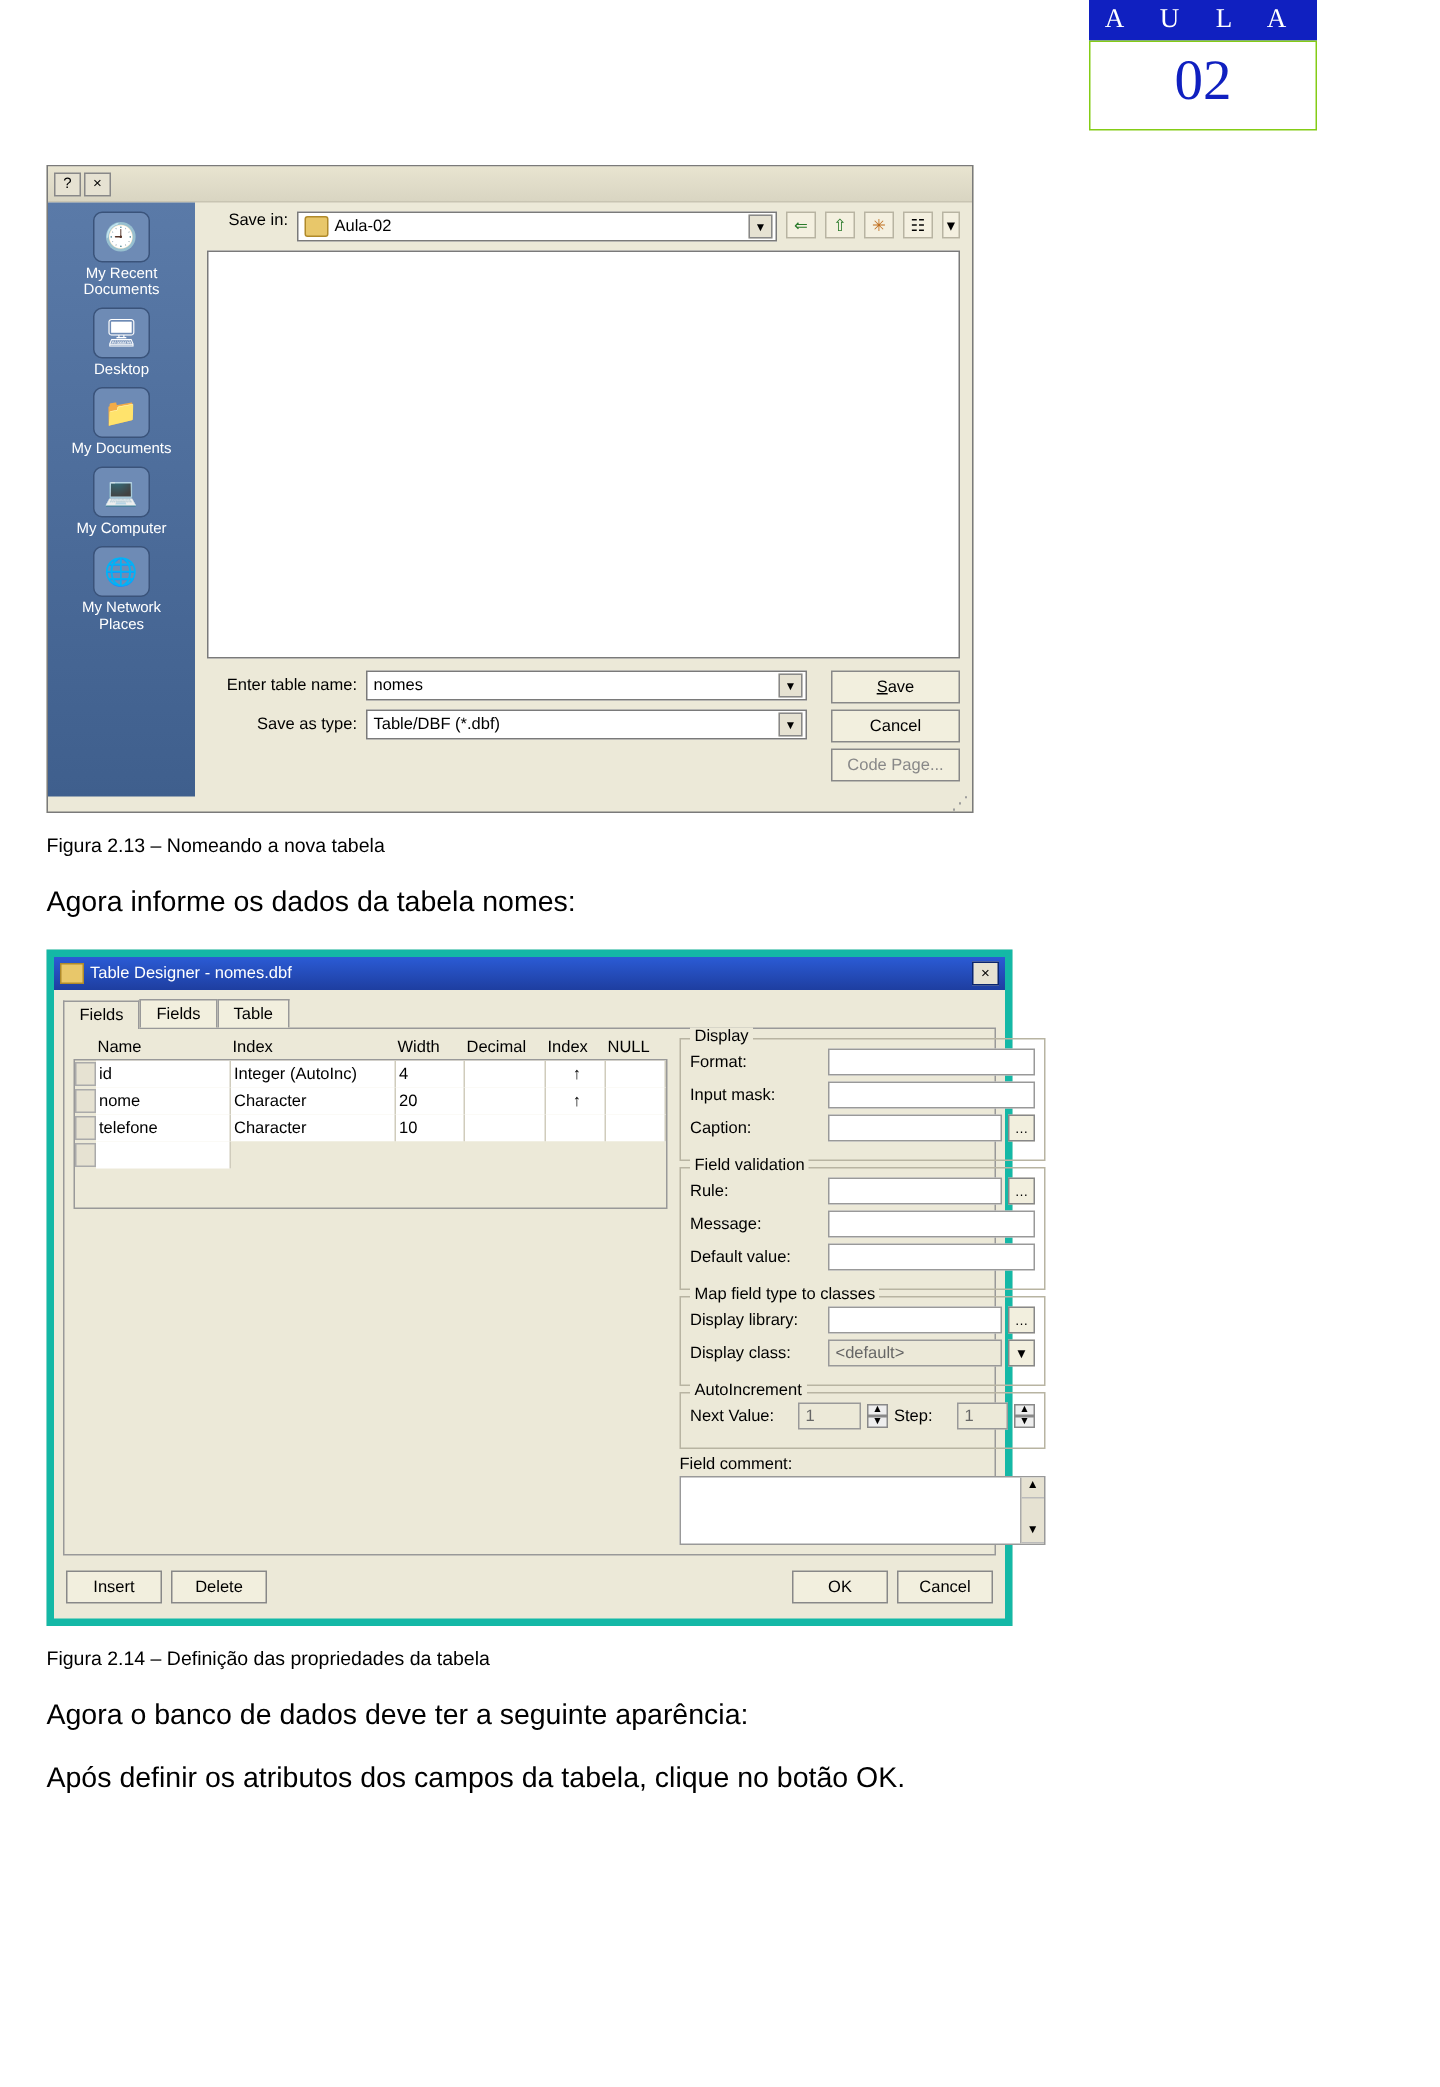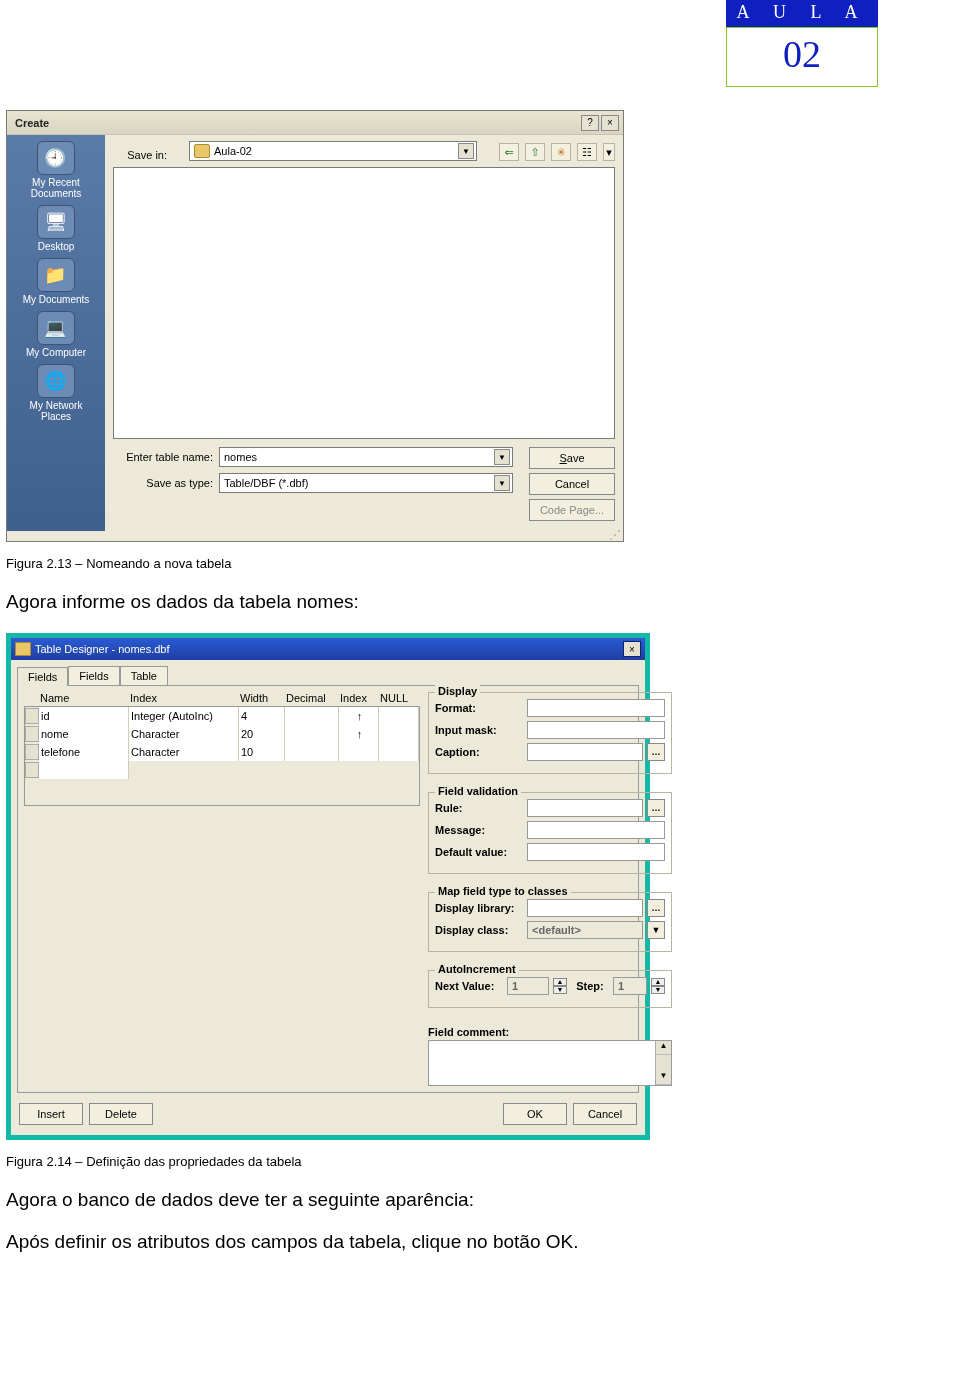--- a/index.html
+++ b/index.html
@@ -3,36 +3,36 @@
 <meta charset="utf-8">
 <style>
   * { box-sizing: border-box; margin: 0; padding: 0; }
   body { width: 960px; font-family: Arial, sans-serif; background: #fff; color: #000; }
 
   
   .header-badge { position: absolute; right: 38px; top: 0; width: 152px; }
   .badge-top { background: #1020c0; color: #fff; text-align: center; font-family: "Times New Roman", serif; letter-spacing: 10px; padding: 2px 0 4px; font-size: 18px; }
   .badge-bottom { border: 1px solid #84cc16; color: #1020c0; font-size: 38px; text-align: center; font-family: "Times New Roman", serif; padding: 4px 0 10px; }
 
-  .page { position: relative; width: 916px; padding-top: 100px; padding-bottom: 40px; }
+  .page { position: relative; width: 916px; padding-top: 100px; padding-bottom: 40px; padding-left: 25px; }
 
   
   .dlg-create { width: 618px; margin: 10px 0 0 6px; border: 1px solid #7a7a7a; background: #ece9d8; font-family: Tahoma, sans-serif; font-size: 11px; color: #000; }
   .dlg-titlebar { height: 24px; background: linear-gradient(#e8e4d0,#d9d5c2); border-bottom: 1px solid #c8c4b2; display: flex; align-items: center; padding: 0 4px; }
   .dlg-titlebar .ttl { color: #222; font-weight: bold; flex: 1; padding-left: 4px; }
   .dlg-titlebar .winbtns { display: flex; gap: 2px; }
   .winbtn { width: 18px; height: 16px; border: 1px solid #888; background: #e6e2d2; display: flex; align-items: center; justify-content: center; font-size: 10px; }
 
   .dlg-body { display: flex; }
   .places { width: 98px; background: linear-gradient(#5a7aa8,#3f5f8d); padding: 6px 0; display: flex; flex-direction: column; align-items: center; gap: 6px; }
   .place { width: 84px; text-align: center; color: #fff; font-size: 10px; }
   .place .ico { width: 38px; height: 34px; margin: 0 auto 2px; border-radius: 6px; background: #6e8bb5; border: 1px solid #3a537a; display: flex; align-items: center; justify-content: center; font-size: 18px; }
 
   .main-area { flex: 1; padding: 6px 8px 10px 8px; }
-  .topbar { display: flex; align-items: flex-end; gap: 22px; margin-bottom: 6px; }
+  .topbar { display: flex; align-items: flex-start; gap: 6px; margin-bottom: 6px; }
   .topbar label { width: 54px; text-align: right; }
   .combo { flex: 1; display: flex; align-items: center; border: 1px solid #7a7a7a; background: #fff; height: 20px; padding: 0 2px 0 4px; }
   .combo .folder-ico { width: 16px; height: 14px; background: #e8c76a; border: 1px solid #b08a2a; border-radius: 2px; margin-right: 4px; display: inline-block; }
   .combo .txt { flex: 1; }
   .combo .arrow { width: 16px; height: 16px; border: 1px solid #888; background: #e6e2d2; display: flex; align-items: center; justify-content: center; font-size: 8px; }
   .navicons { display: flex; gap: 6px; align-items: center; }
   .navicons .nic { width: 20px; height: 18px; border: 1px solid #b8b4a2; background: #f4f0e0; display: flex; align-items: center; justify-content: center; font-size: 11px; }
 
   .filelist { height: 272px; background: #fff; border: 1px solid #7a7a7a; margin-bottom: 8px; }
 
@@ -76,21 +76,21 @@
   .cell { border-right: 1px solid #d0ccbc; height: 18px; display: flex; align-items: center; padding-left: 2px; background: #fff; font-size: 11px; }
   .cell.name { width: 90px; }
   .cell.type { width: 110px; }
   .cell.width { width: 46px; }
   .cell.dec { width: 54px; }
   .cell.idx { width: 40px; justify-content: center; }
   .cell.null { width: 40px; }
   .grid-row.empty .cell { background: #fff; }
 
   
-  .props { flex: 1; display: flex; flex-direction: column; gap: 18px; font-size: 11px; font-weight: bold; }
+  .props { flex: 1; display: flex; flex-direction: column; gap: 4px; font-size: 11px; }
   .group { border: 1px solid #b8b4a2; padding: 6px 6px 8px 6px; position: relative; }
   .group > .legend { position: absolute; top: -8px; left: 6px; background: #ece9d8; padding: 0 3px; font-size: 11px; }
   .prow { display: flex; align-items: center; gap: 4px; margin-bottom: 4px; }
   .prow .plabel { width: 88px; }
   .prow .pinput { flex: 1; height: 18px; border: 1px solid #999; background: #fff; }
   .prow .pinput.dis { background: #ece9d8; }
   .prow .dots { width: 18px; height: 18px; border: 1px solid #888; background: #f2efde; display: flex; align-items: center; justify-content: center; font-size: 9px; }
   .prow .spin { display: flex; flex-direction: column; }
   .prow .spin div { width: 14px; height: 8px; border: 1px solid #888; background: #eee; font-size: 7px; text-align: center; line-height: 6px; }
   .textarea { height: 46px; border: 1px solid #999; background: #fff; display: flex; }
@@ -105,21 +105,20 @@
 
 <div class="page">
 
   <div class="header-badge">
     <div class="badge-top">A  U  L  A</div>
     <div class="badge-bottom">02</div>
   </div>
 
   <div class="dlg-create">
     <div class="dlg-titlebar">
-      <span class="ttl">Create</span>
       <div class="winbtns">
         <div class="winbtn">?</div>
         <div class="winbtn">×</div>
       </div>
     </div>
     <div class="dlg-body">
       <div class="places">
         <div class="place"><div class="ico">🕘</div><span>My Recent Documents</span></div>
         <div class="place"><div class="ico">🖥</div><span>Desktop</span></div>
         <div class="place"><div class="ico">📁</div><span>My Documents</span></div>
@@ -295,21 +294,21 @@
 
         <div class="group">
           <span class="legend">AutoIncrement</span>
           <div class="prow">
             <span class="plabel" style="width:68px">Next Value:</span>
             <div class="pinput dis" style="width:42px;flex:none;padding-left:4px;display:flex;align-items:center;color:#666">1</div>
             <div class="spin">
                 <div>▲</div>
                 <div>▼</div>
               </div>
-            <span class="plabel" style="width:38px;text-align:center">Step:</span>
+            <span class="plabel" style="width:38px;text-align:left">Step:</span>
             <div class="pinput dis" style="width:34px;flex:none;padding-left:4px;display:flex;align-items:center;color:#666">1</div>
             <div class="spin">
                 <div>▲</div>
                 <div>▼</div>
               </div>
           </div>
         </div>
 
         <div>
           <div style="margin-bottom:2px">Field comment:</div>

